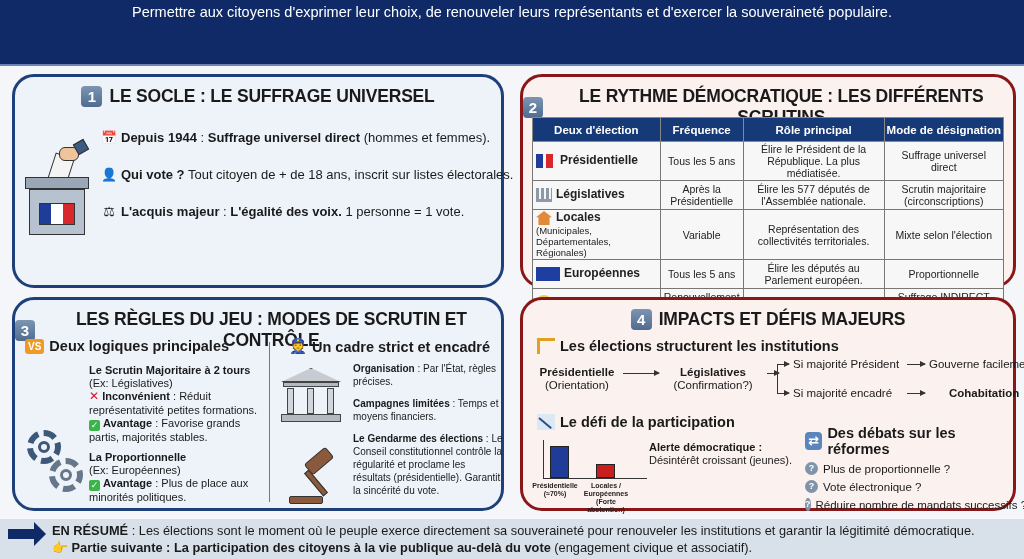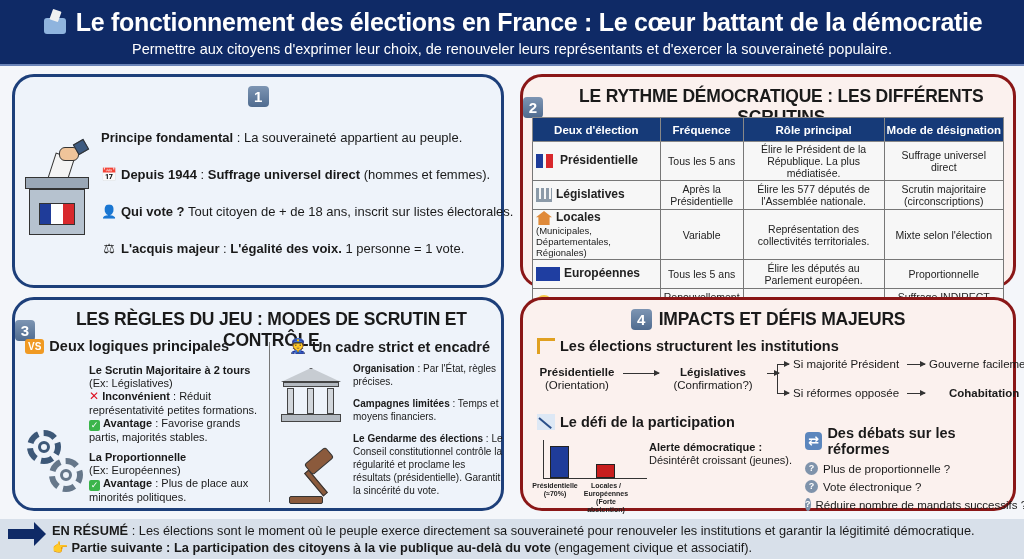--- a/index.html
+++ b/index.html
@@ -109,50 +109,41 @@
   .footer { position: absolute; left: 0; top: 519px; width: 1024px; height: 40px; background: #d8e0ea; }
   .footer .arrow-big { position: absolute; left: 8px; top: 10px; width: 28px; height: 10px; background: #0f2a66; }
   .footer .arrow-big::after { content: ""; position: absolute; left: 26px; top: -7px; border-left: 12px solid #0f2a66; border-top: 12px solid transparent; border-bottom: 12px solid transparent; }
   .footer .txt { position: absolute; left: 52px; top: 3px; font-size: 12.8px; line-height: 17px; white-space: nowrap; }
   .footer b { font-weight: bold; }
 </style>
 </head>
 <body>
 
 <div class="header">
-  <div class="title">
-    <span class="ballot-icon">
-        <span class="box"></span>
-        <span class="paper"></span>
-      </span>
-    <span>Le fonctionnement des élections en France : Le cœur battant de la démocratie</span>
-  </div>
   <div class="subtitle">Permettre aux citoyens d'exprimer leur choix, de renouveler leurs représentants et d'exercer la souveraineté populaire.</div>
 </div>
 
 <div class="panel p1">
   <div class="ptitle">
     <span class="numbadge">1</span>
+    <span>LE SOCLE : LE SUFFRAGE UNIVERSEL</span>
   </div>
   <div class="ballotbox">
     <div class="paper"></div>
       <div class="hand"></div>
       <div class="sleeve"></div>
     <div class="lid"></div>
       <div class="body"></div>
     <div class="flag">
         <span class="b"></span>
         <span class="w"></span>
         <span class="r"></span>
       </div>
   </div>
   <div class="content">
-    <div class="line">
-      <span><b>Principe fondamental</b><span> : La souveraineté appartient au peuple.</span></span>
-    </div>
     <div class="line">
       <span class="icon-small">📅</span>
       <span><b>Depuis 1944</b><span> : </span><b>Suffrage universel direct</b><span> (hommes et femmes).</span></span>
     </div>
     <div class="line">
       <span class="icon-small">👤</span>
       <span><b>Qui vote ?</b><span> Tout citoyen de + de 18 ans, inscrit sur listes électorales.</span></span>
     </div>
     <div class="line">
       <span class="icon-small">⚖</span>
@@ -284,21 +275,21 @@
     <div class="node" style="left:0;top:6px;width:80px"><b>Présidentielle</b><br><span>(Orientation)</span></div>
     <div class="arrow" style="left:86px;top:13px;width:36px"></div>
     <div class="node" style="left:126px;top:6px;width:100px"><b>Législatives</b><br><span>(Confirmation?)</span></div>
     <div class="arrow" style="left:230px;top:13px;width:12px;background:#333"></div>
     <div class="vline" style="left:240px;top:4px;height:30px"></div>
     <div class="arrow" style="left:240px;top:4px;width:12px"></div>
     <div class="arrow" style="left:240px;top:33px;width:12px"></div>
     <div class="lbl" style="left:256px;top:-2px">Si majorité Président</div>
     <div class="arrow" style="left:370px;top:4px;width:18px"></div>
     <div class="lbl" style="left:392px;top:-2px">Gouverne facilement</div>
-    <div class="lbl" style="left:256px;top:27px">Si réformes opposée</div>
+    <div class="lbl" style="left:256px;top:27px">Si majorité encadré</div>
     <div class="arrow" style="left:370px;top:33px;width:18px"></div>
     <div class="lbl" style="left:412px;top:27px;font-weight:bold">Cohabitation</div>
   </div>
   <div class="sec2 subh">
     <span class="trend"></span>
     <span>Le défi de la participation</span>
   </div>
   <div class="chart">
     <div class="yaxis"></div>
     <div class="xaxis"></div>

